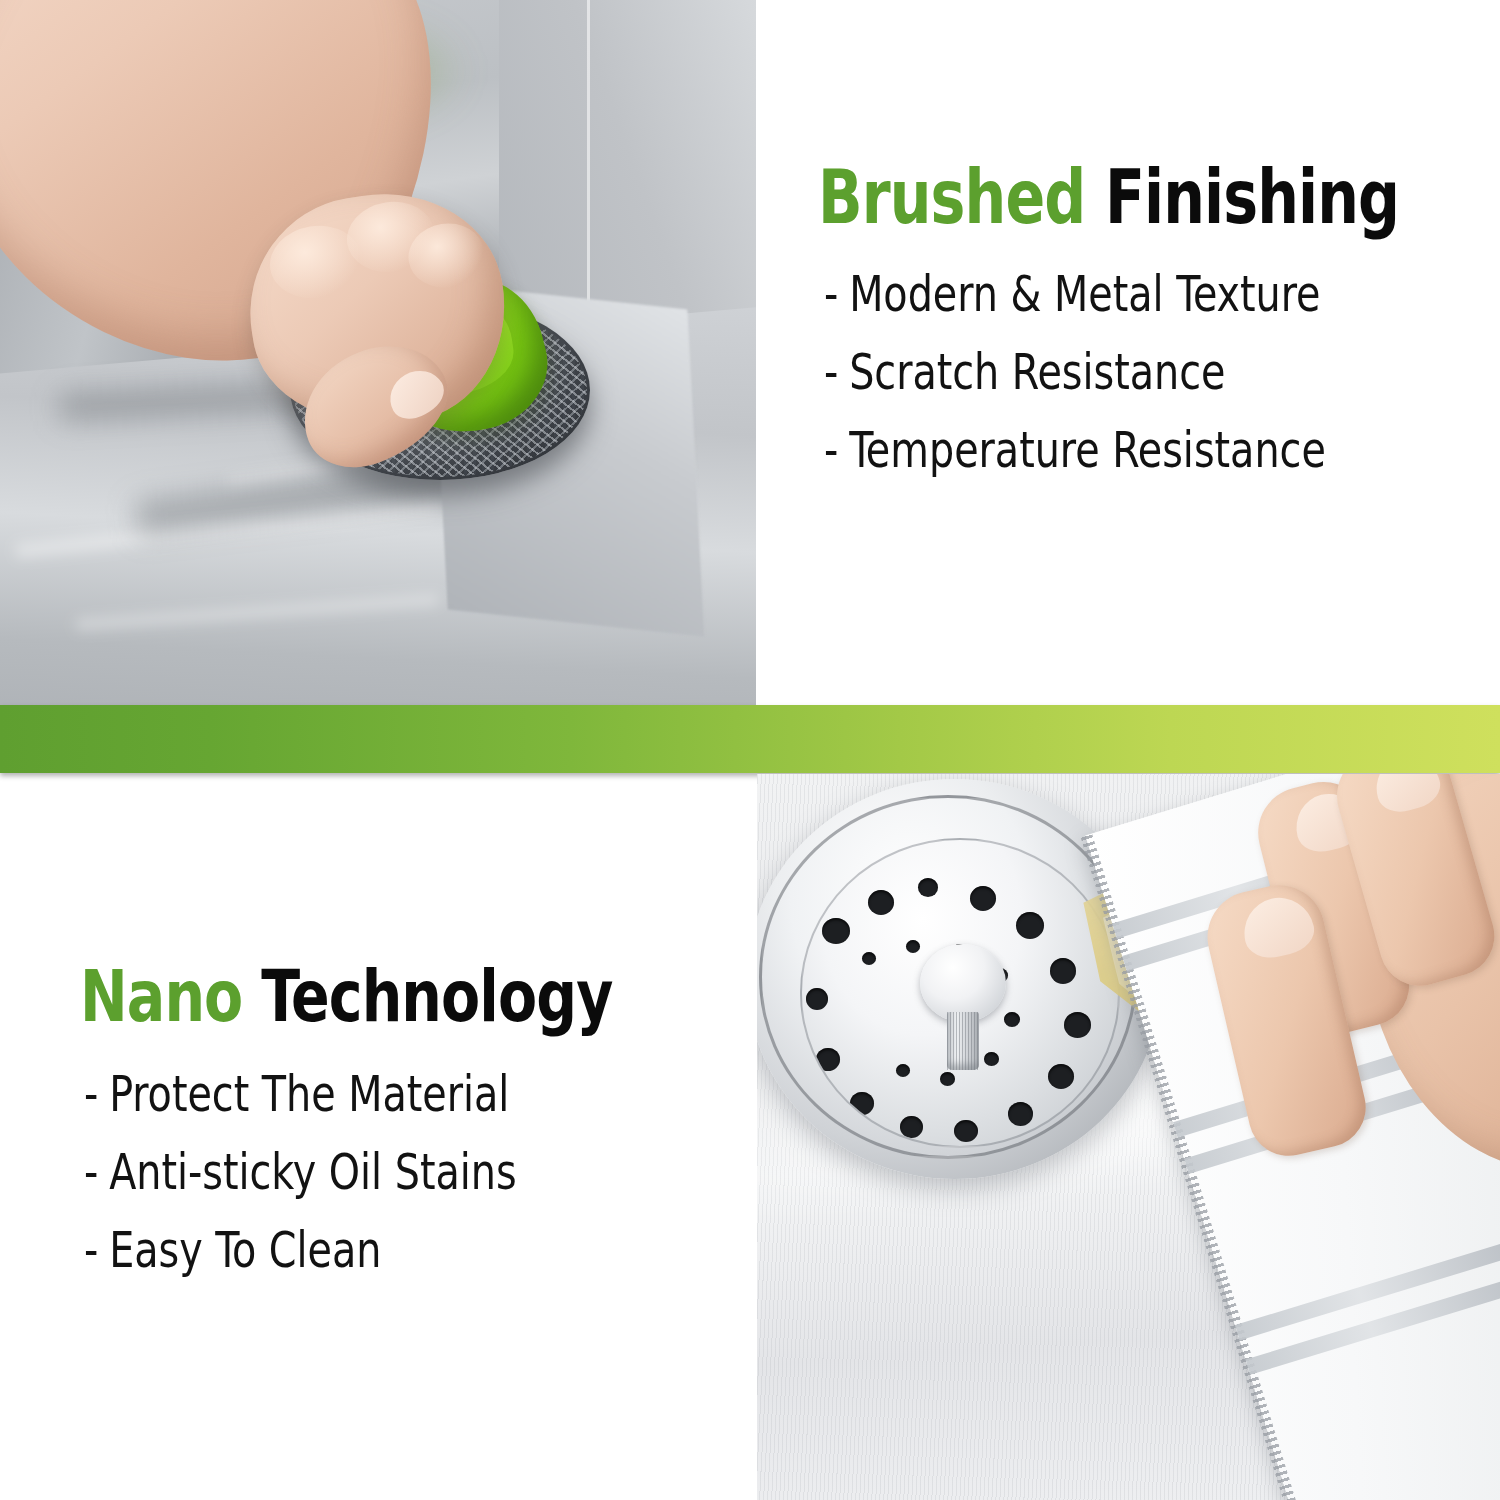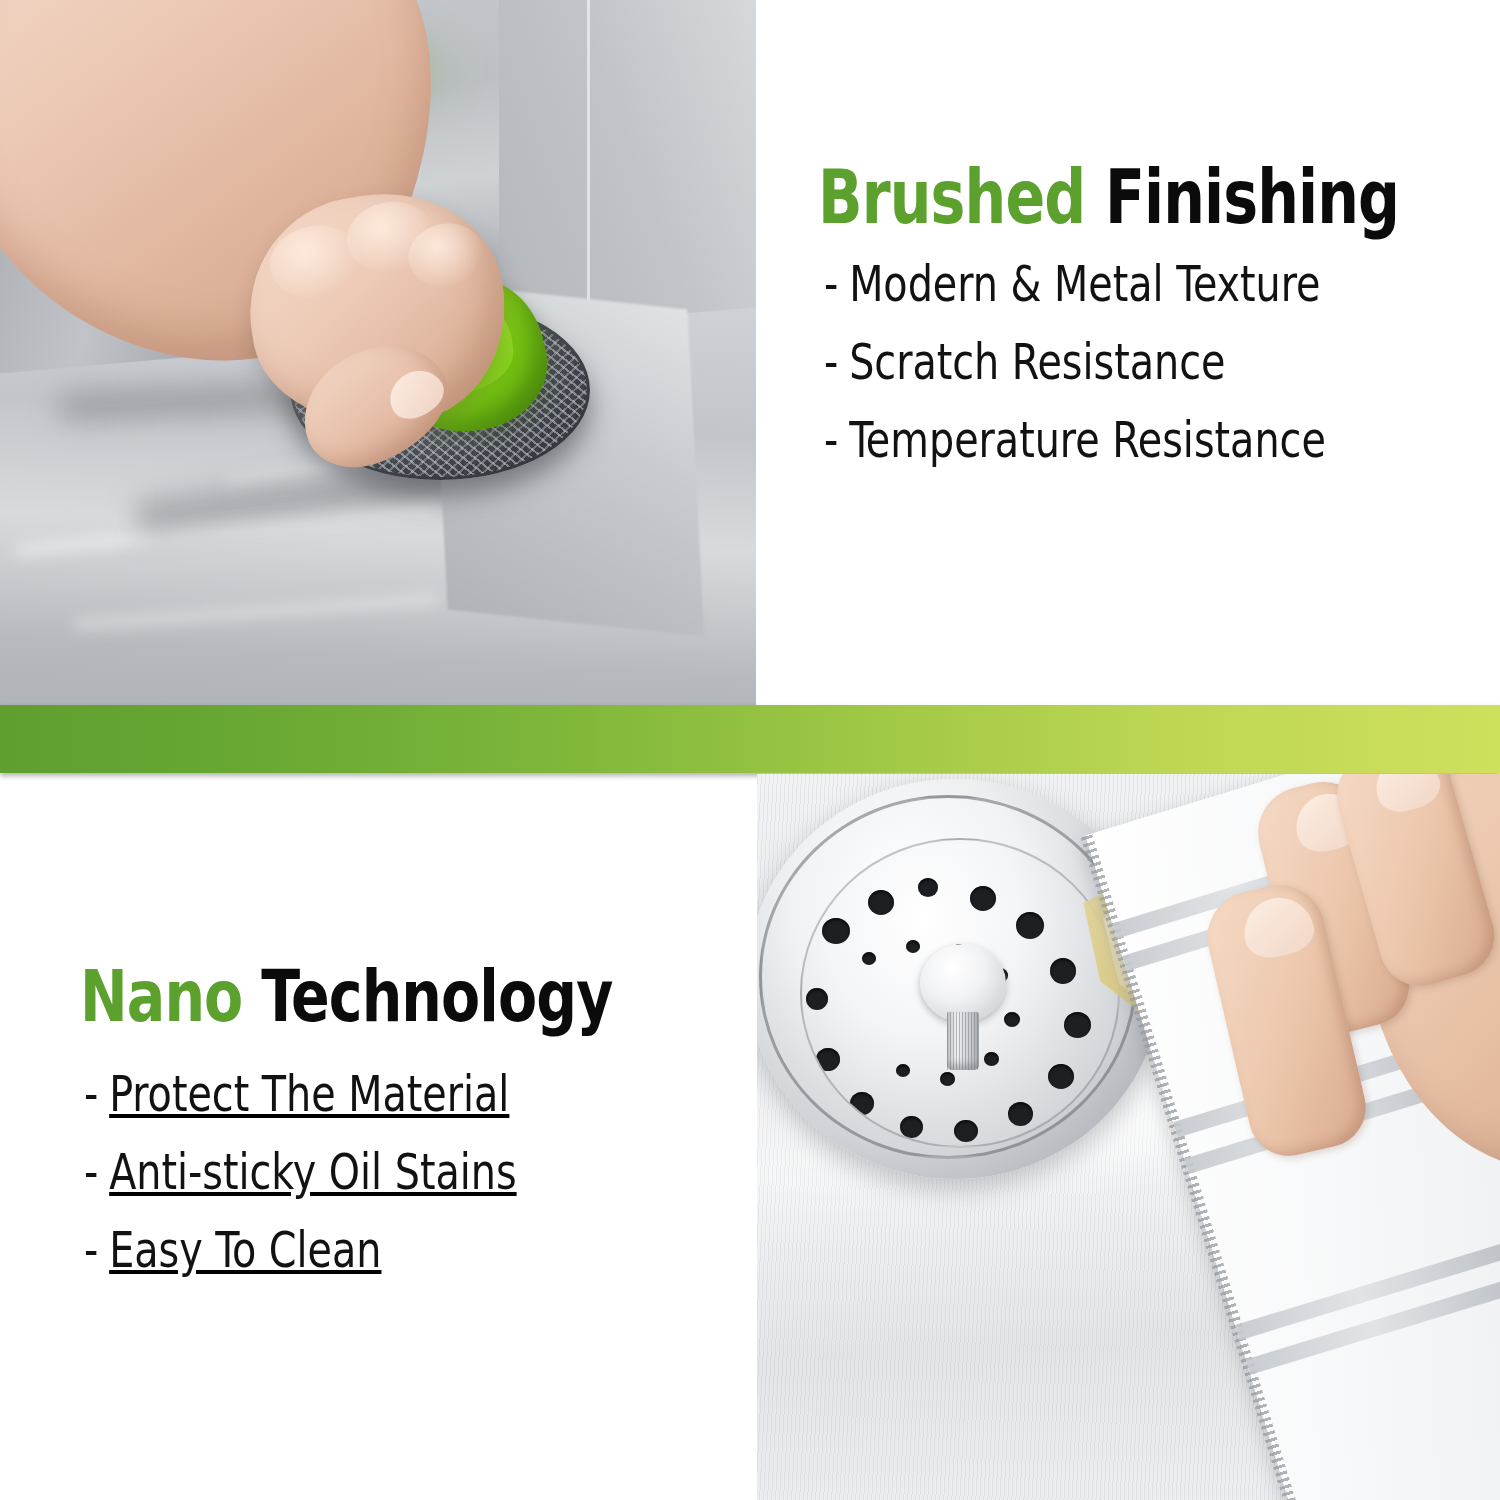--- a/index.html
+++ b/index.html
@@ -30,22 +30,22 @@
   #text-bottom .headline{font-size:72px;margin-left:8px;}
   .hl-accent{color:#5ca02e;}
   .hl-main{color:#0b0b0b;}
 
   ul.bullets{list-style:none;margin:0;padding:0;}
   ul.bullets li{
     font-family:"DejaVu Sans Condensed","Liberation Sans Narrow","Liberation Sans",sans-serif;
     font-size:49px;line-height:1.35;color:#121212;white-space:nowrap;
     transform:scaleX(.90);transform-origin:left center;margin:0 0 12px 0;
   }
-  #text-top ul.bullets{margin-top:18px;margin-left:16px;}
-  #text-bottom ul.bullets{margin-top:30px;margin-left:12px;text-decoration:underline;}
+  #text-top ul.bullets{margin-top:28px;margin-left:16px;}
+  #text-bottom ul.bullets{margin-top:30px;margin-left:12px;}
   .dash{display:inline-block;margin-right:12px;}
 
   
   .sinkwall{position:absolute;inset:0;
     background:
       linear-gradient(172deg,#c6c9cd 0%,#bcc0c4 18%,#cfd2d5 30%,#a9adb2 44%,#9fa3a8 52%,#b4b8bc 60%,#cfd3d6 72%,#dcdfe2 86%,#cacdd1 100%);}
   .wall-left{position:absolute;left:0;top:0;width:42%;height:62%;
     background:linear-gradient(105deg,#a7abb0 0%,#c0c4c8 40%,#9ea2a7 75%,#8e9297 100%);}
   .wall-right{position:absolute;right:0;top:0;width:34%;height:58%;
     background:linear-gradient(250deg,#d6d9dc 0%,#c0c3c7 45%,#b2b6bb 100%);}

